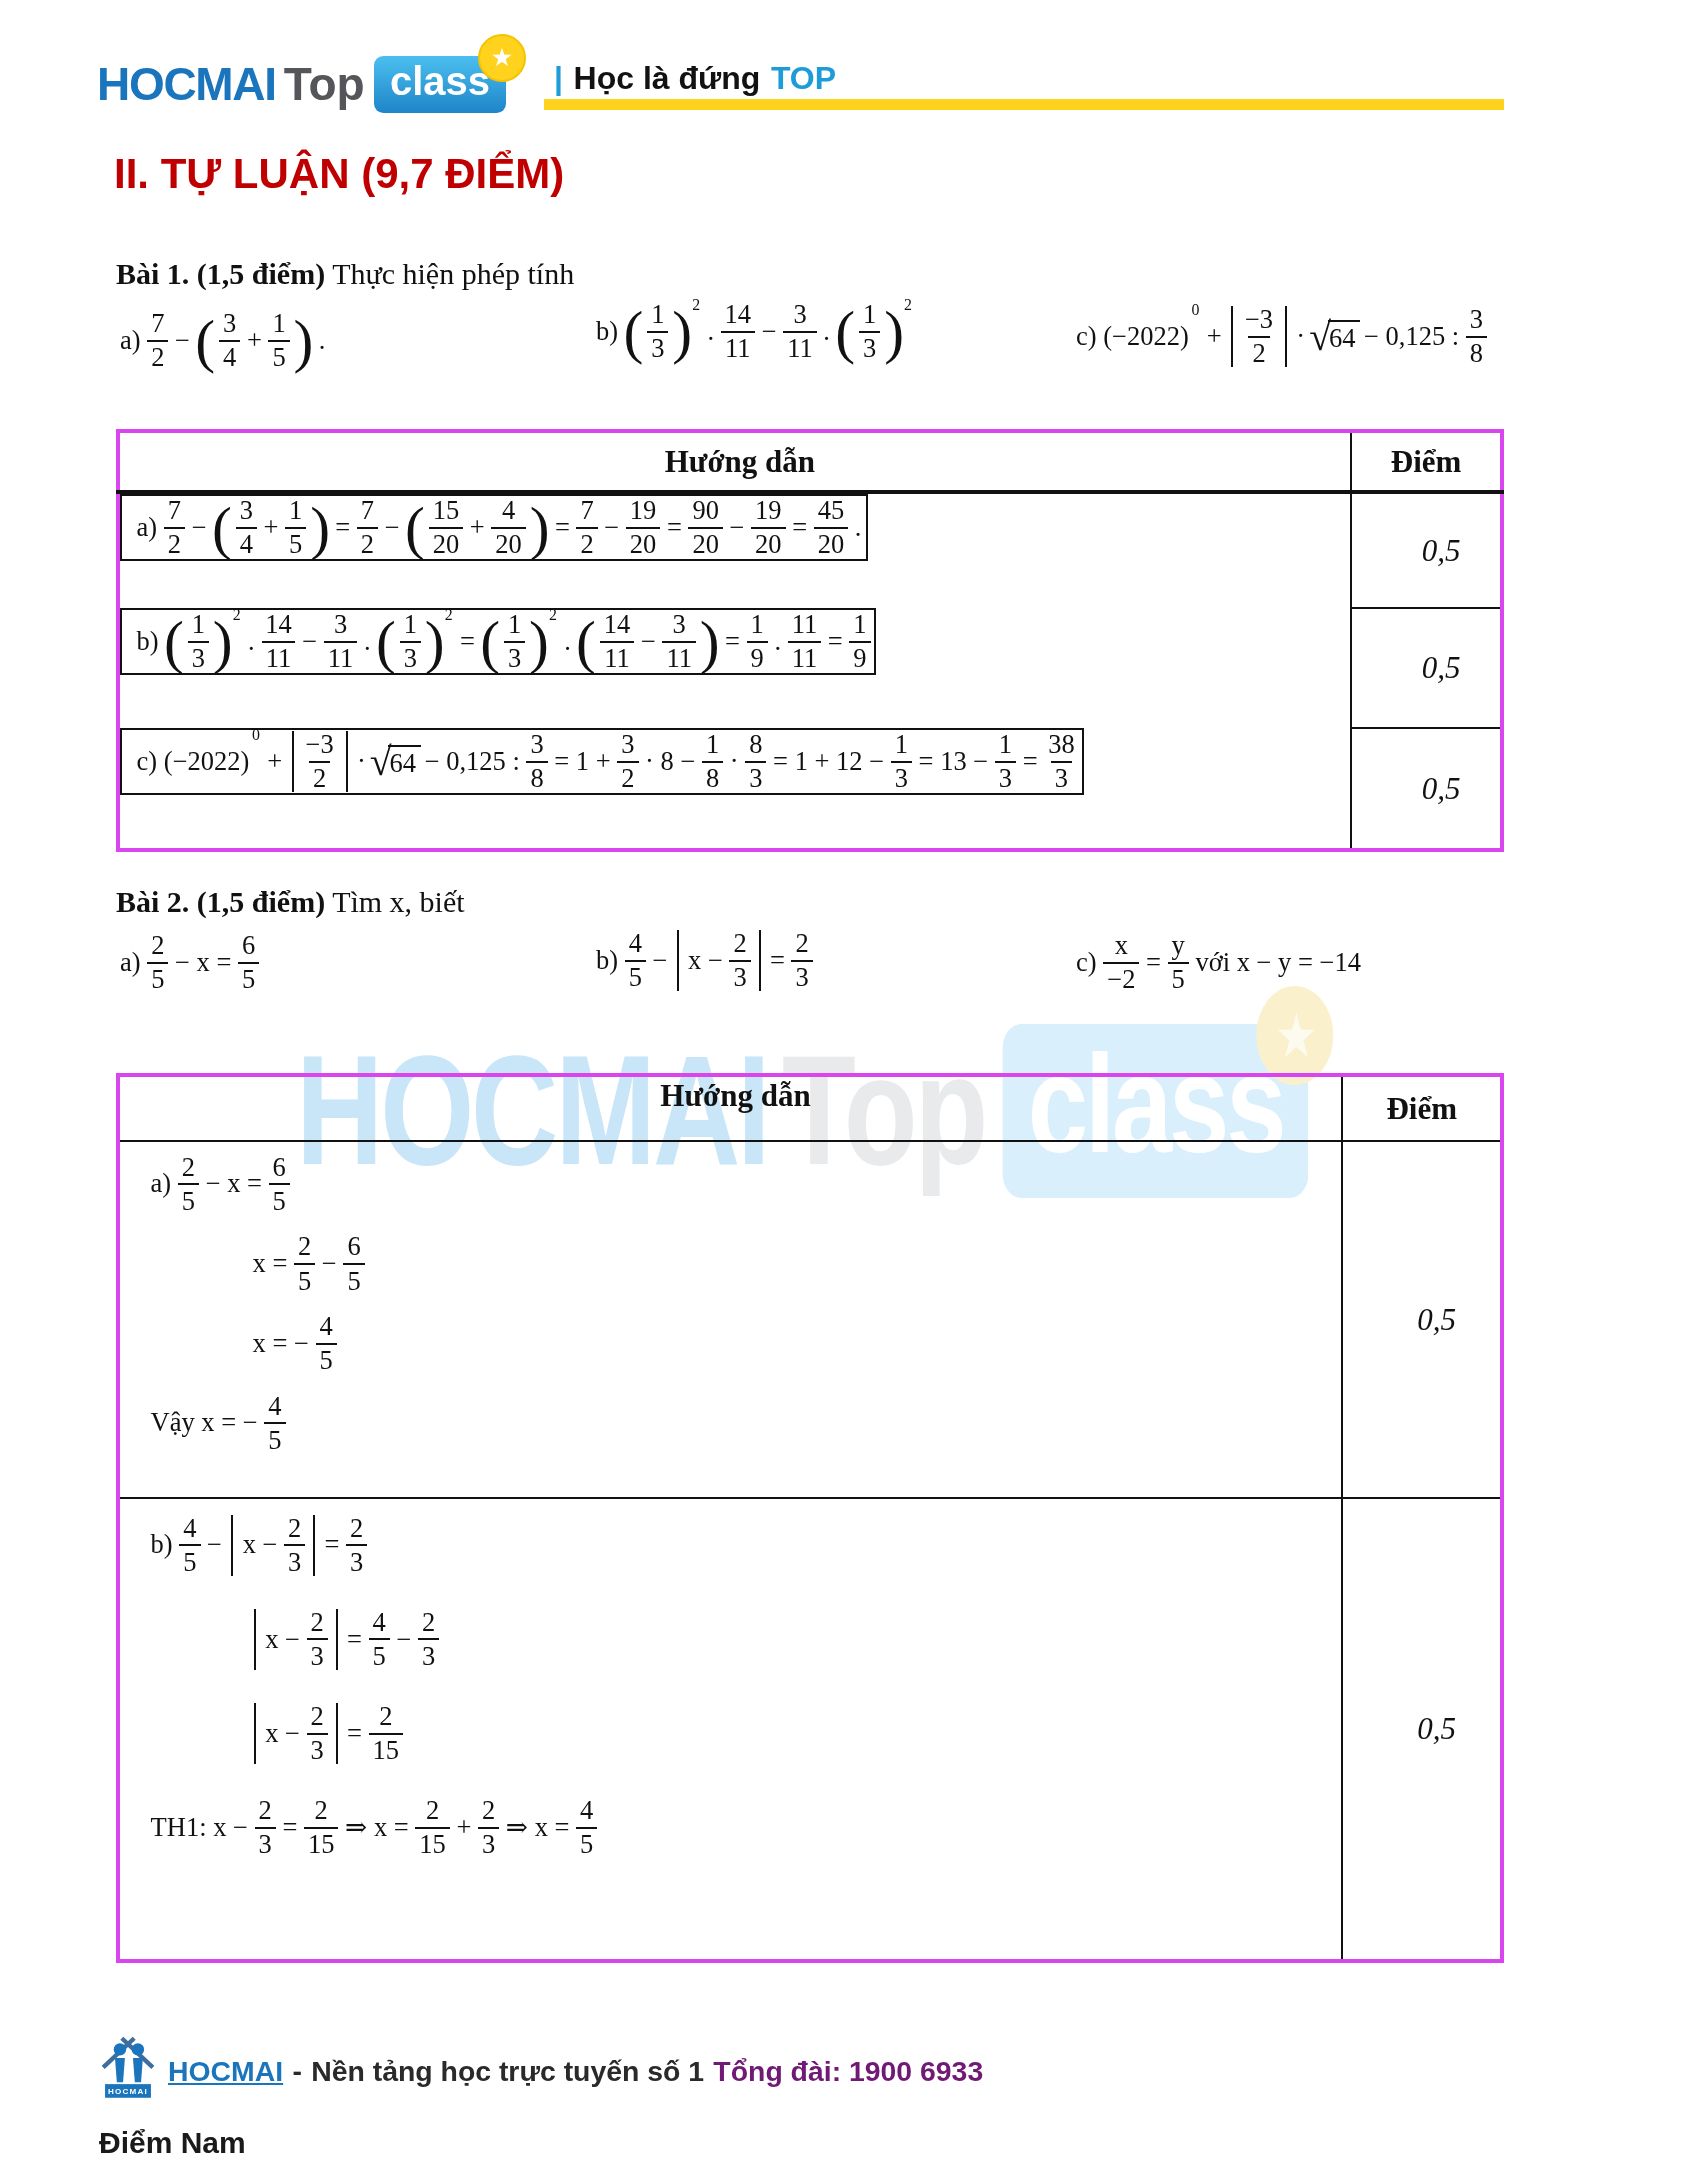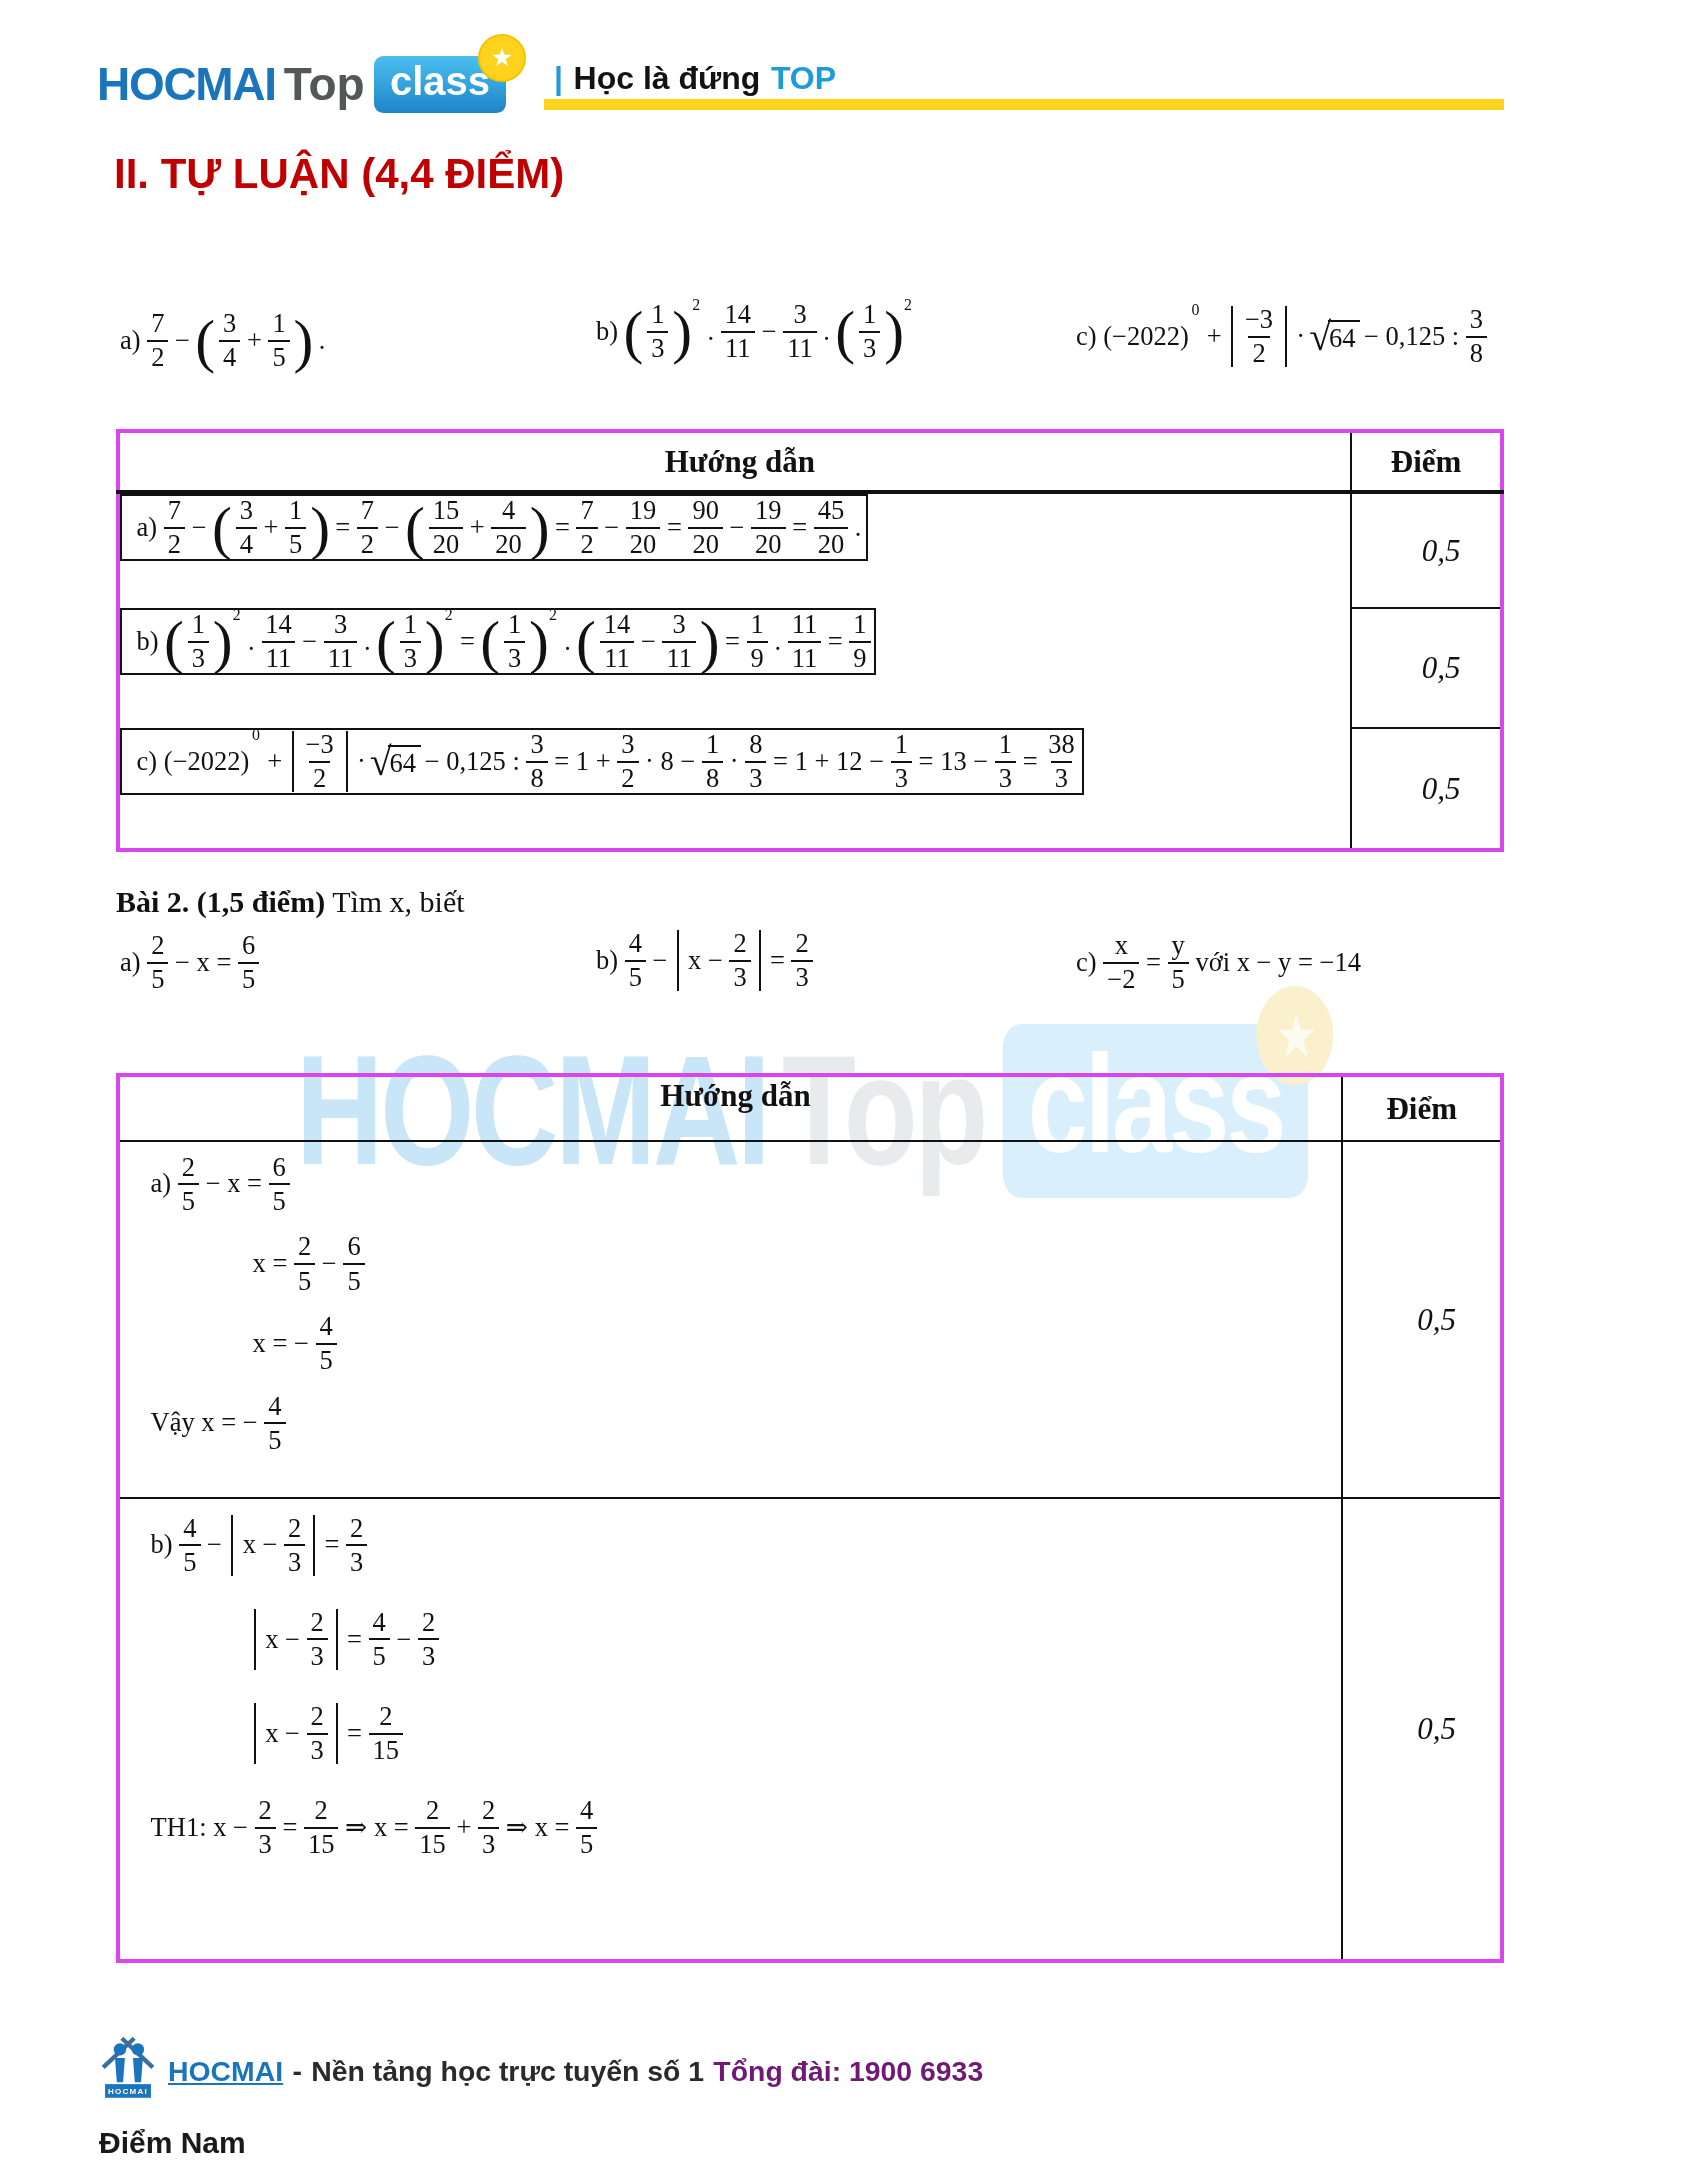--- a/index.html
+++ b/index.html
@@ -96,22 +96,26 @@
         </span>
     </span>
   </div>
   <div class="tagline">
     <span class="pipe">|</span>
     <span>Học là đứng</span>
     <span class="toptxt">TOP</span>
   </div>
   <div class="ybar"></div>
 
-  <div class="title">II. TỰ LUẬN (4,4 ĐIỂM)</div>
-
+  <div class="title">II. TỰ LUẬN (9,7 ĐIỂM)</div>
+
+  <div class="exhead ex1h">
+    <b>Bài 1. (1,5 điểm)</b>
+    <span>Thực hiện phép tính</span>
+  </div>
   <div class="prob math" style="left:116px;top:310px;">
       <span class="m-txt">a)</span>
       <span class="m-frac">
         <span class="num">7</span>
         <span class="den">2</span>
       </span>
       <span class="m-txt">−</span>
       <span class="m-par">(</span>
       <span class="m-frac">
         <span class="num">3</span>

